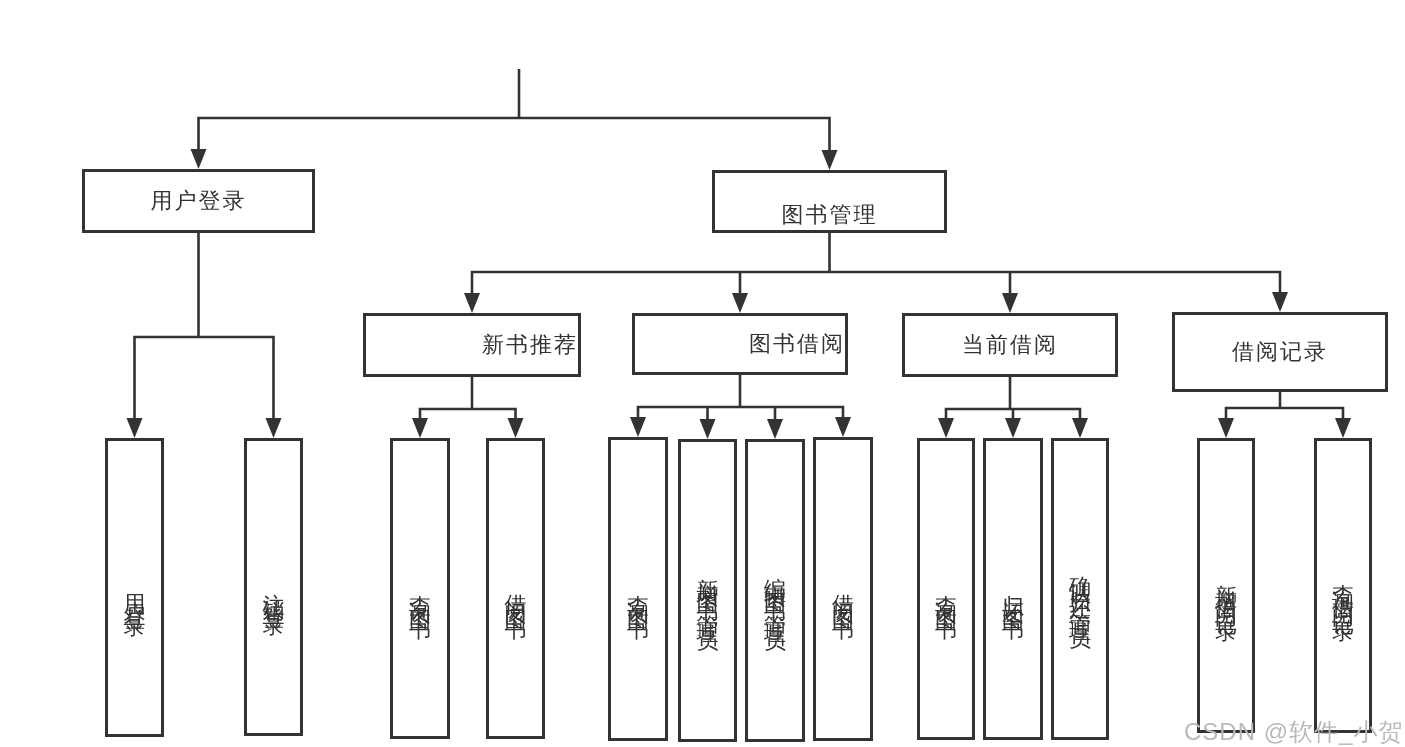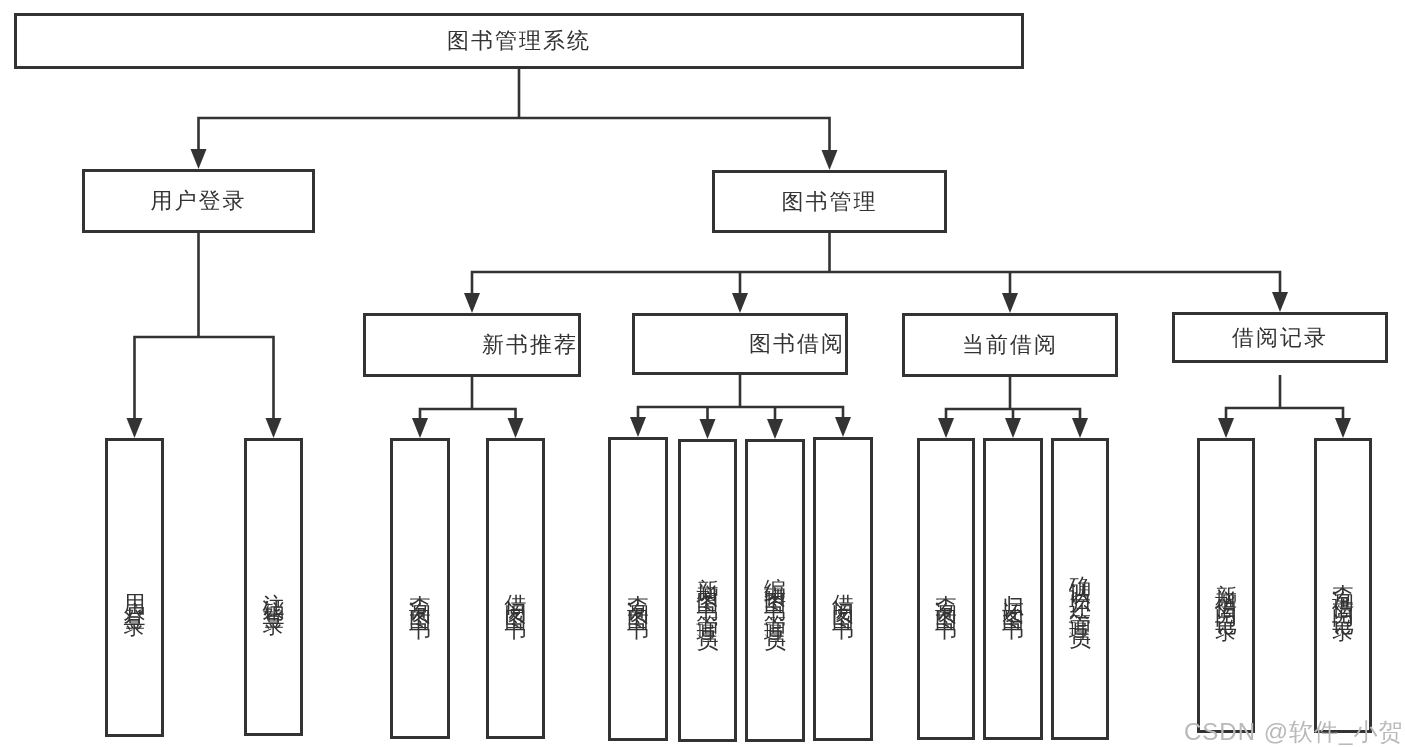--- a/index.html
+++ b/index.html
@@ -110,41 +110,38 @@
     <polygon class="ahead" points="938,418 954,418 946,438"></polygon>
     <polygon class="ahead" points="1005,418 1021,418 1013,438"></polygon>
     <polygon class="ahead" points="1072,418 1088,418 1080,438"></polygon>
 
     <polyline class="cline" points="1280,375 1280,408"></polyline>
     <polyline class="cline" points="1226,424 1226,408 1343,408 1343,424"></polyline>
     <polygon class="ahead" points="1218,418 1234,418 1226,438"></polygon>
     <polygon class="ahead" points="1335,418 1351,418 1343,438"></polygon>
   </svg>
 
-  <div class="node" style="left:14px; top:13px; width:1010px; height:56px;">
-    <span>图书管理系统</span>
-  </div>
 
   <div class="node" style="left:82px; top:169px; width:233px; height:64px;">
     <span>用户登录</span>
   </div>
-  <div class="node" style="left:712px; top:170px; width:235px; height:63px;">
+  <div class="node" style="left:712px; top:170px; width:235px; height:63px;align-items:flex-end;">
     <span>图书管理</span>
   </div>
 
   <div class="node" style="left:363px; top:313px; width:218px; height:64px;justify-content:flex-end;">
     <span>新书推荐</span>
   </div>
   <div class="node" style="left:632px; top:313px; width:216px; height:62px;justify-content:flex-end;">
     <span>图书借阅</span>
   </div>
   <div class="node" style="left:902px; top:313px; width:216px; height:64px;text-align:right;">
     <span>当前借阅</span>
   </div>
-  <div class="node" style="left:1172px; top:312px; width:216px; height:51px;">
+  <div class="node" style="left:1172px; top:312px; width:216px; height:80px;">
     <span>借阅记录</span>
   </div>
 
   <div class="node vnode" style="left:105px; top:438px; width:59px; height:299px;">
     <span>用户登录</span>
   </div>
   <div class="node vnode" style="left:244px; top:438px; width:59px; height:298px;">
     <span>注销登录</span>
   </div>
 

